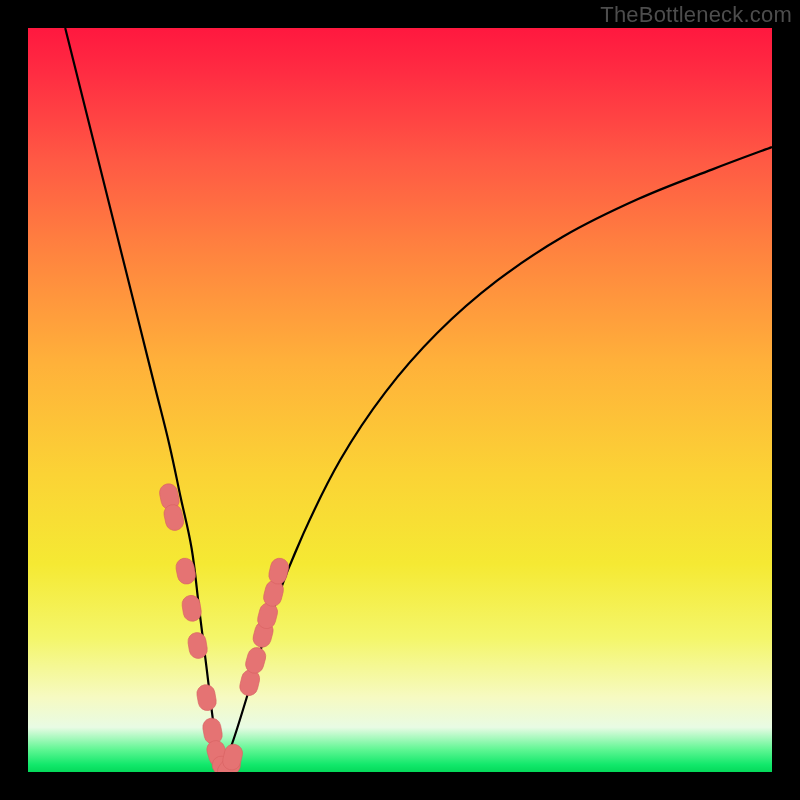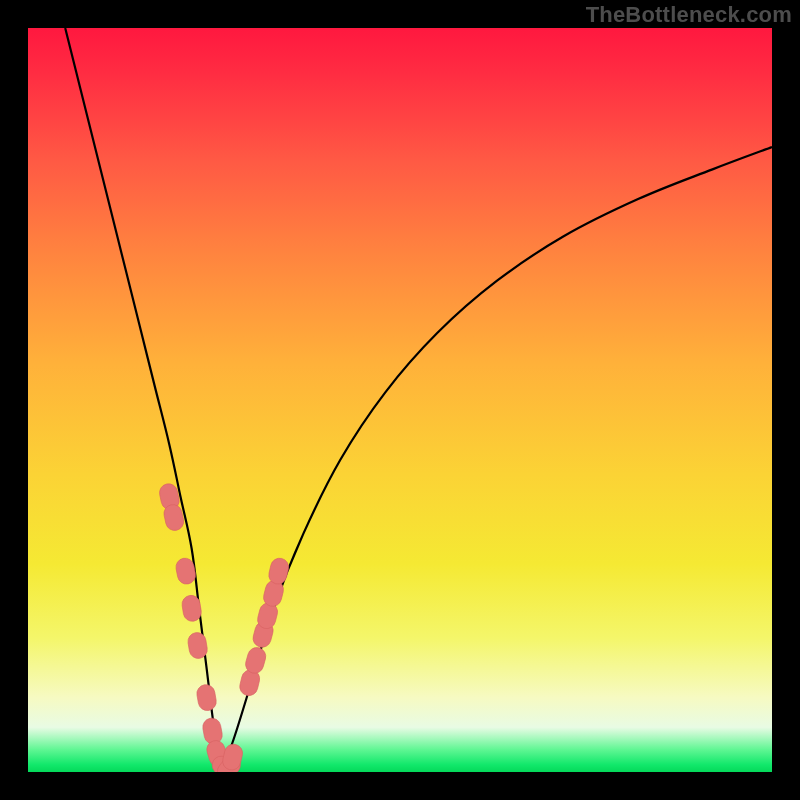--- a/index.html
+++ b/index.html
@@ -56,21 +56,21 @@
     top: 0;
     width: 100%;
     height: 100%;
   }
   .watermark {
     position: absolute;
     top: 2px;
     right: 8px;
     color: #4d4d4d;
     font-size: 22px;
-    font-weight: 700;
+    font-weight: 400;
     letter-spacing: 0.2px;
   }
 </style>
 </head>
 <body>
 
 <div class="frame">
 
   <div class="plot-area">
     <div class="gradient-bg"></div>

